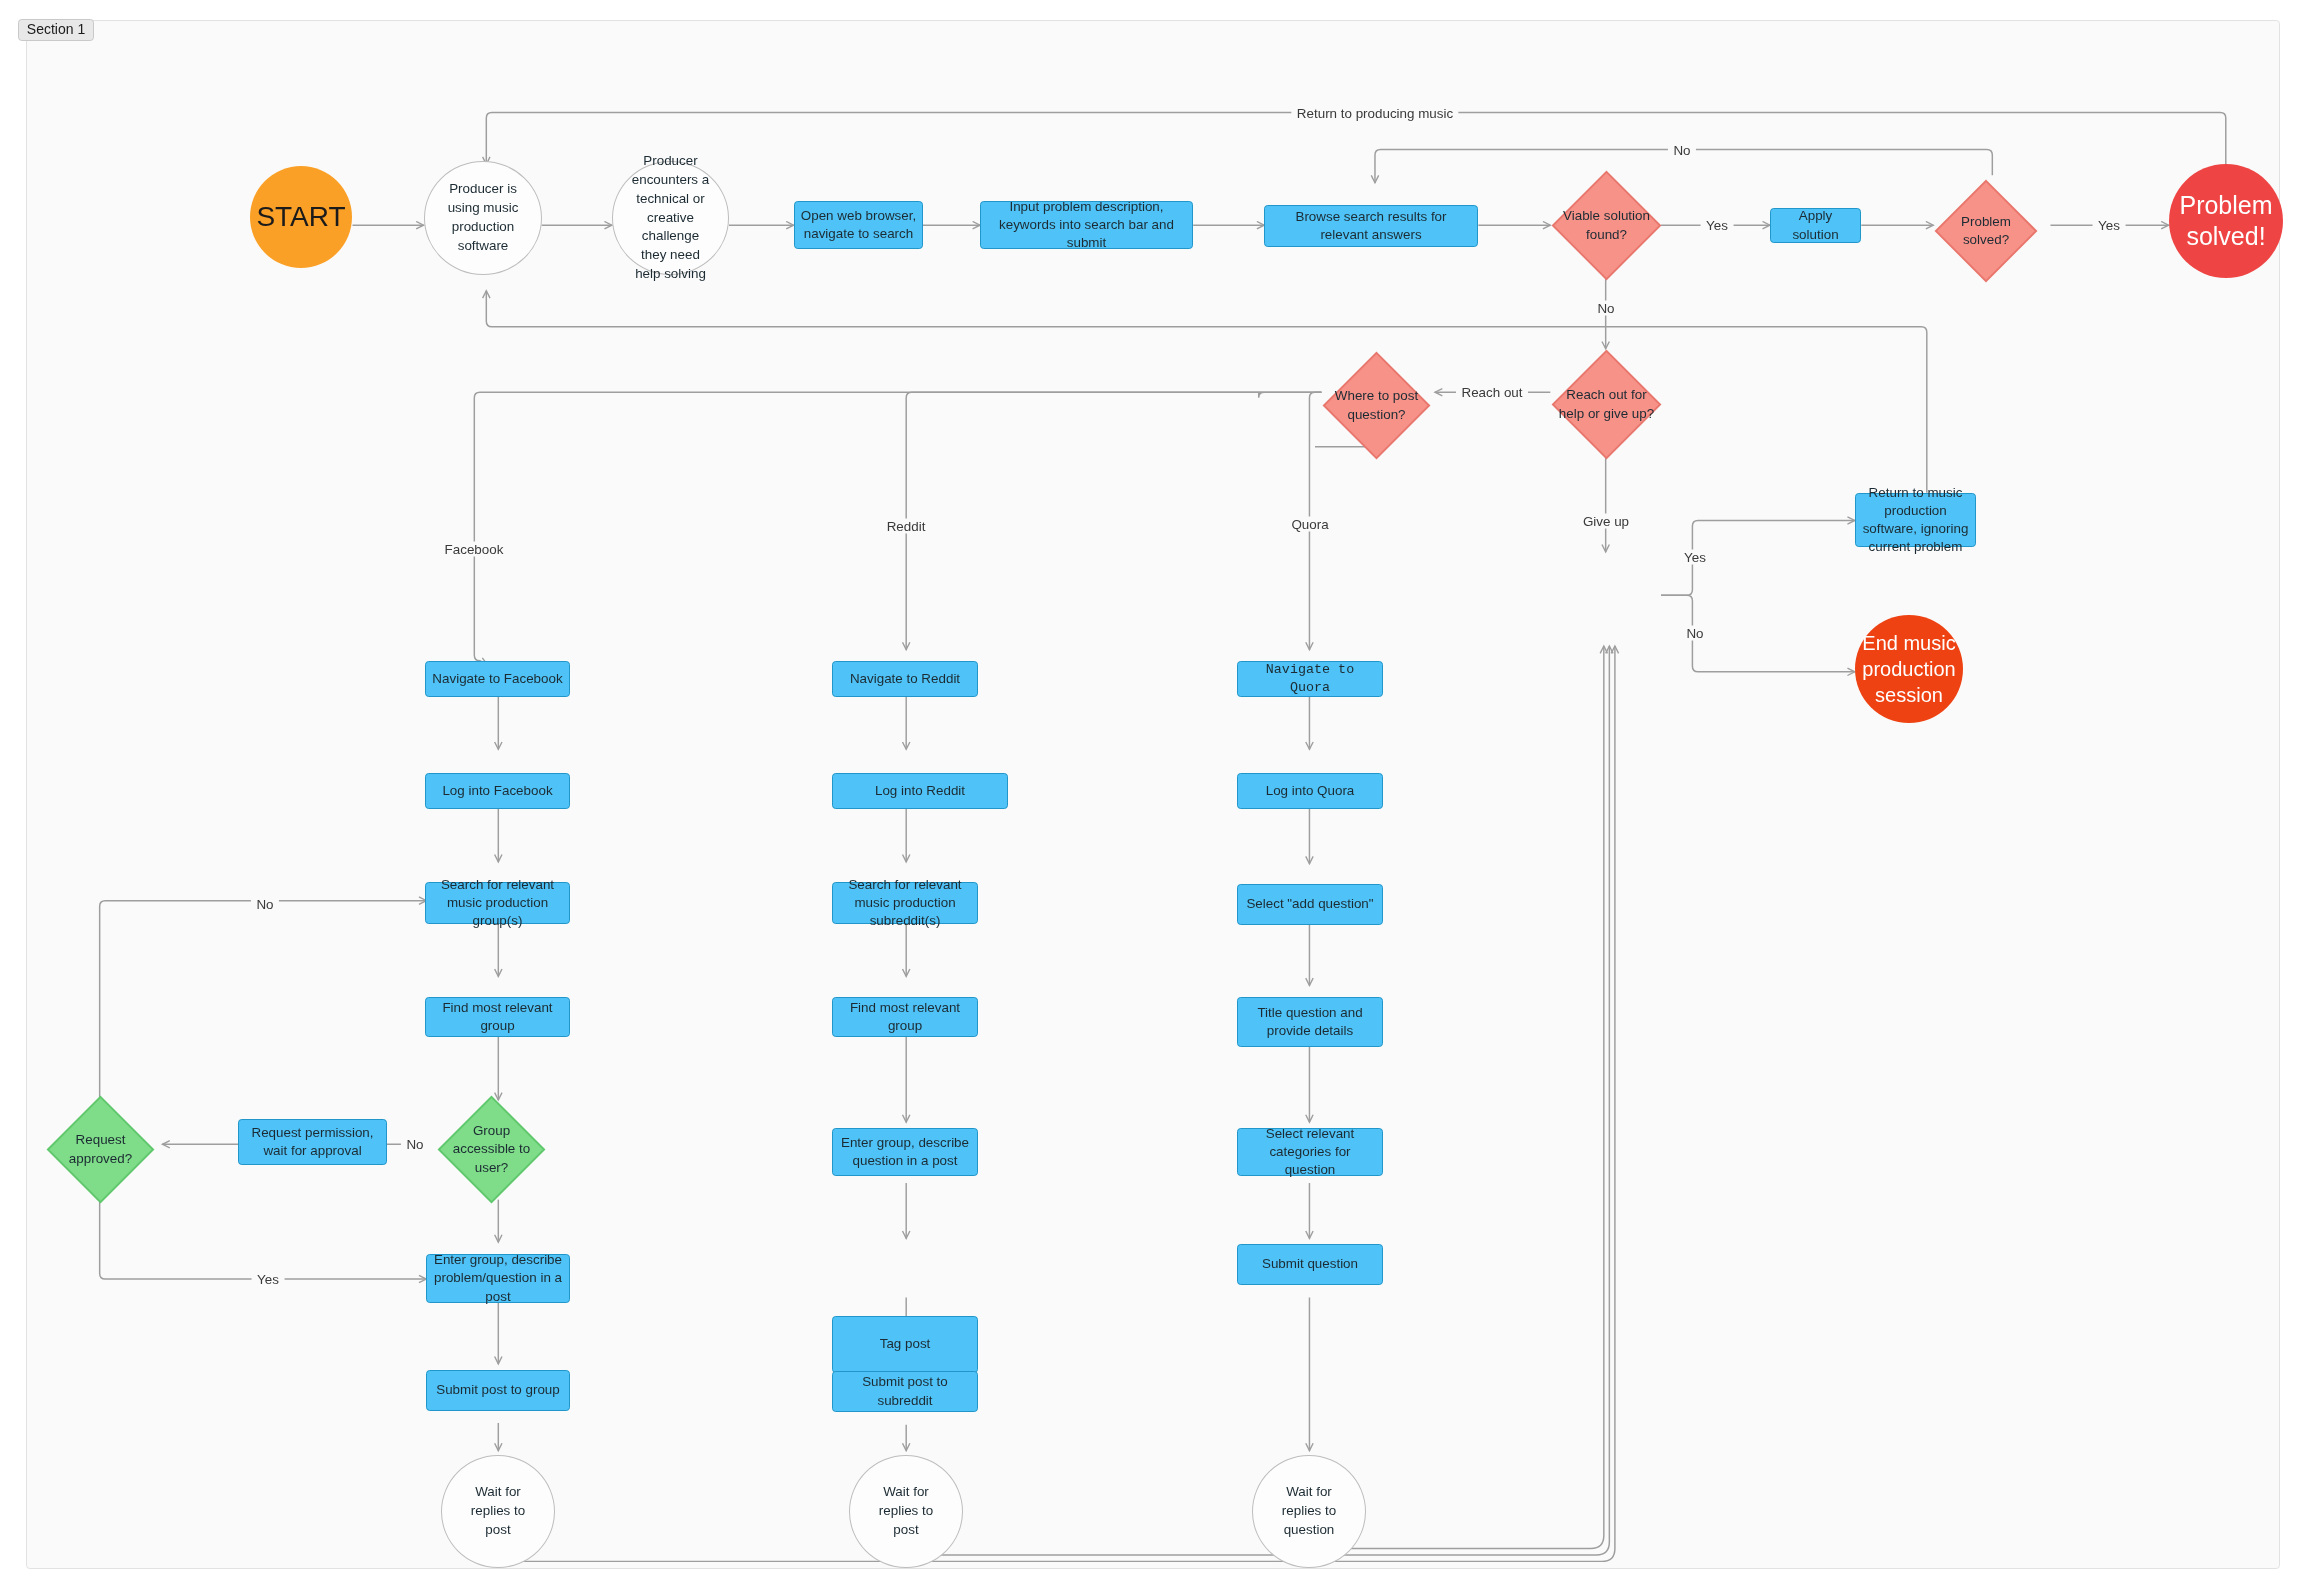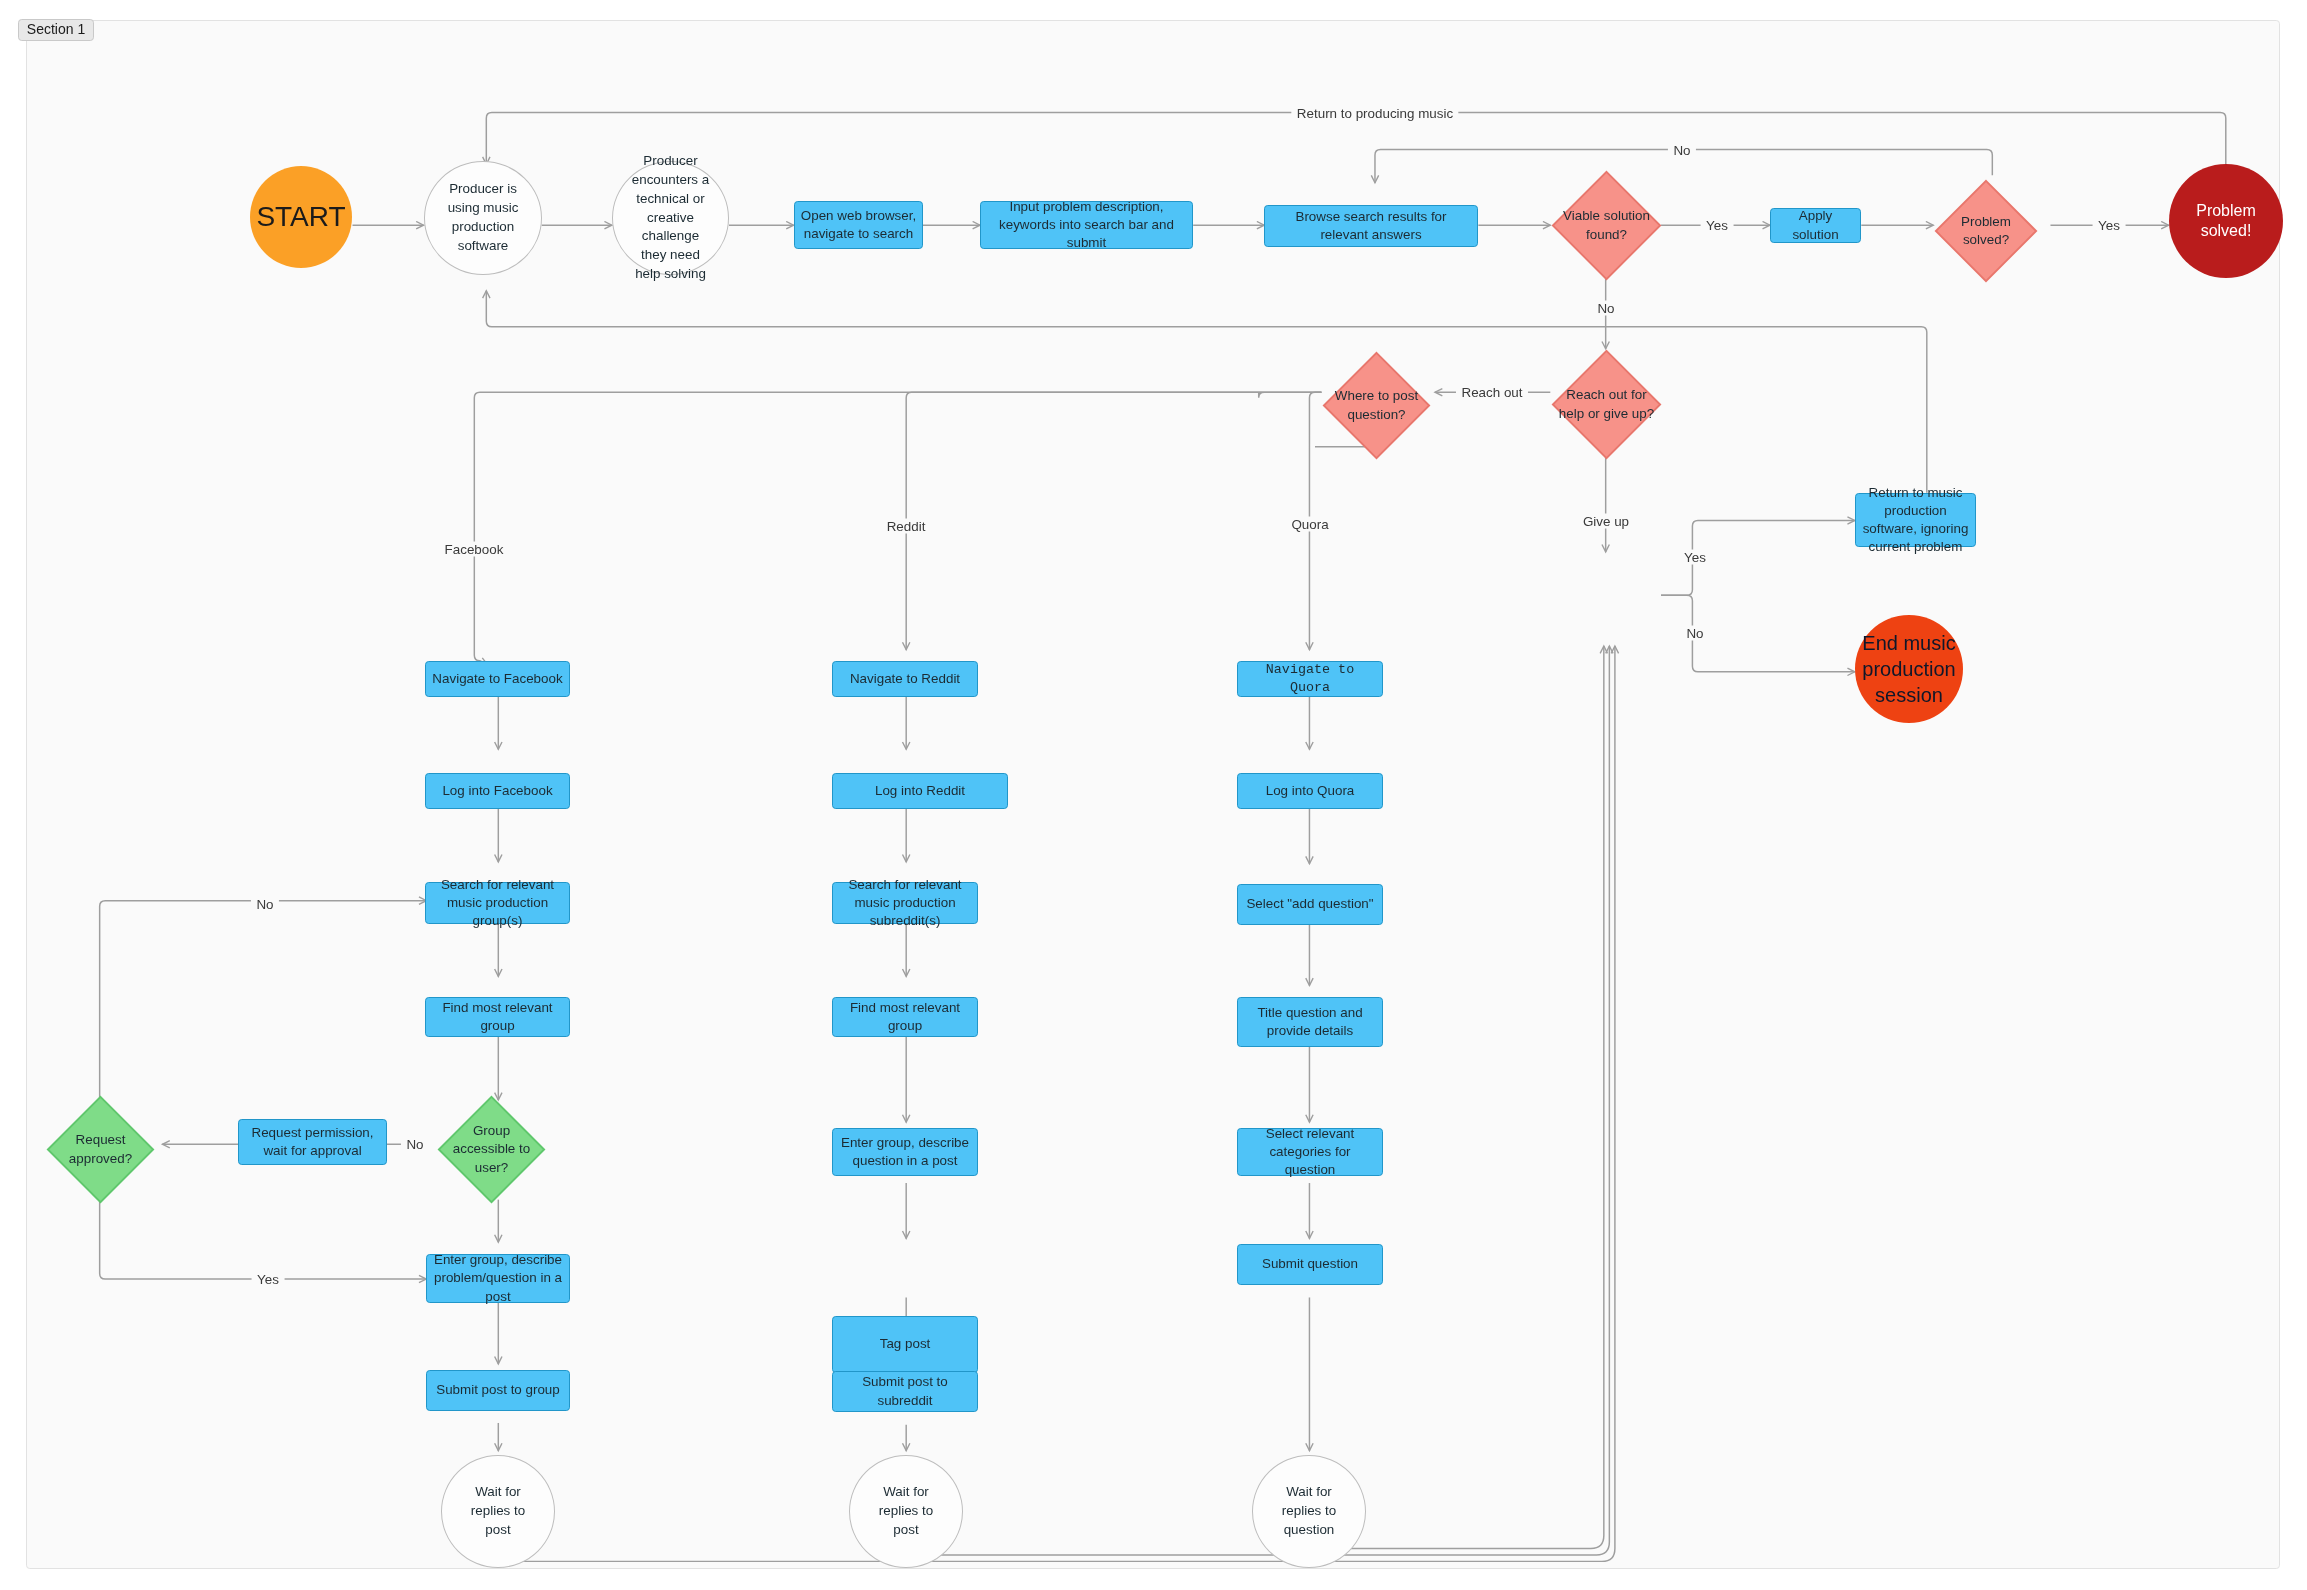--- a/index.html
+++ b/index.html
@@ -9,22 +9,22 @@
     background:#fafafa;border:0.9px solid #e2e2e2;border-radius:3.7px;box-sizing:border-box;}
   #section-label{position:absolute;left:17.5px;top:18.5px;background:#e8e8e8;border:0.9px solid #c9c9c9;
     border-radius:3.7px;padding:2.8px 8.3px 3.7px 8.3px;font-size:14px;color:#1b1b1b;line-height:1;z-index:40;}
   svg#edges{position:absolute;left:0;top:0;width:2307px;height:1590px;overflow:visible;}
   .node{position:absolute;box-sizing:border-box;display:flex;align-items:center;justify-content:center;
     text-align:center;z-index:10;}
   .proc{background:#4FC3F7;border:1.5px solid #2196c9;border-radius:3.7px;color:#1c2b33;
     font-size:13.4px;line-height:1.35;padding:3.7px 5.5px;}
   .term-circ{border-radius:50%;display:flex;align-items:center;justify-content:center;}
   .term-start{background:#FBA026;color:#1b1b1b;font-size:28px;}
-  .term-green{background:#b91c1c;color:#ffffff;font-size:16px;line-height:1.25;}
-  .term-red{background:#EE4212;color:#0f172a;font-size:20px;line-height:1.3;}
+  .term-green{background:#ef4444;color:#ffffff;font-size:25px;line-height:1.25;}
+  .term-red{background:#EE4212;color:#ffffff;font-size:20px;line-height:1.3;}
   .circ-white{background:#fdfdfd;border:1.3px solid #bdbdbd;border-radius:50%;color:#1c2b33;
     font-size:13.4px;line-height:1.4;padding:0 14.8px;}
   .dia-wrap{position:absolute;z-index:10;}
   .dia-shape{position:absolute;left:0;top:0;width:100%;height:100%;}
   .dia-label{position:absolute;left:0;top:0;width:100%;height:100%;display:flex;align-items:center;
     justify-content:center;text-align:center;font-size:13.4px;line-height:1.38;color:#1c2b33;
     padding:0 3.7px;box-sizing:border-box;}
   .elabel{position:absolute;z-index:20;background:#fafafa;color:#3a3a3a;font-size:13.4px;
     padding:0 5.5px;white-space:nowrap;transform:translate(-50%,-50%);}
 </style>

